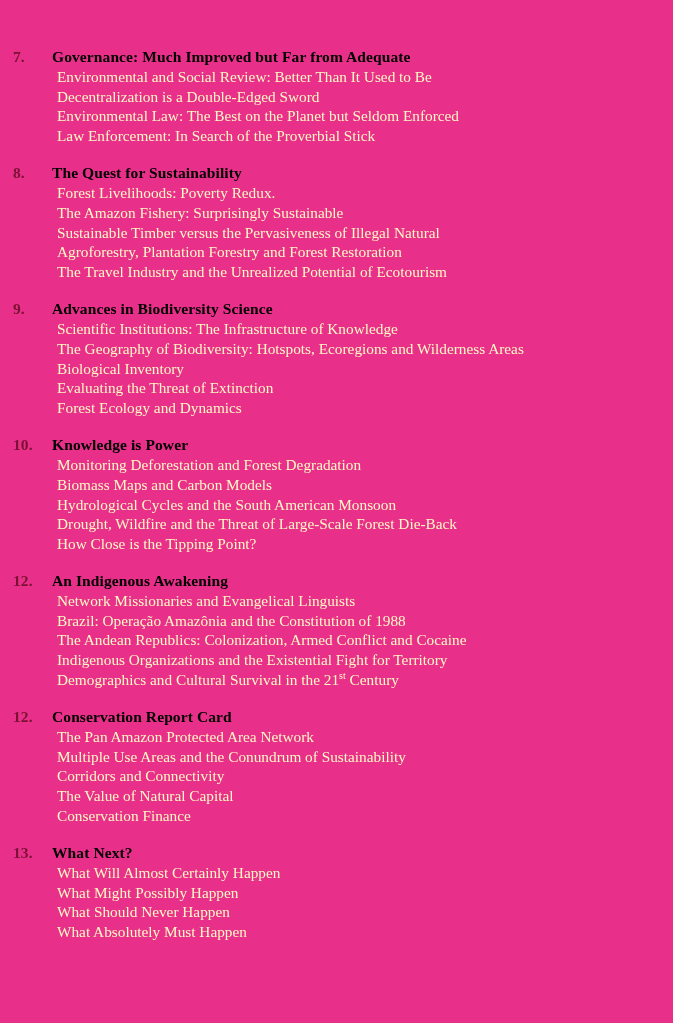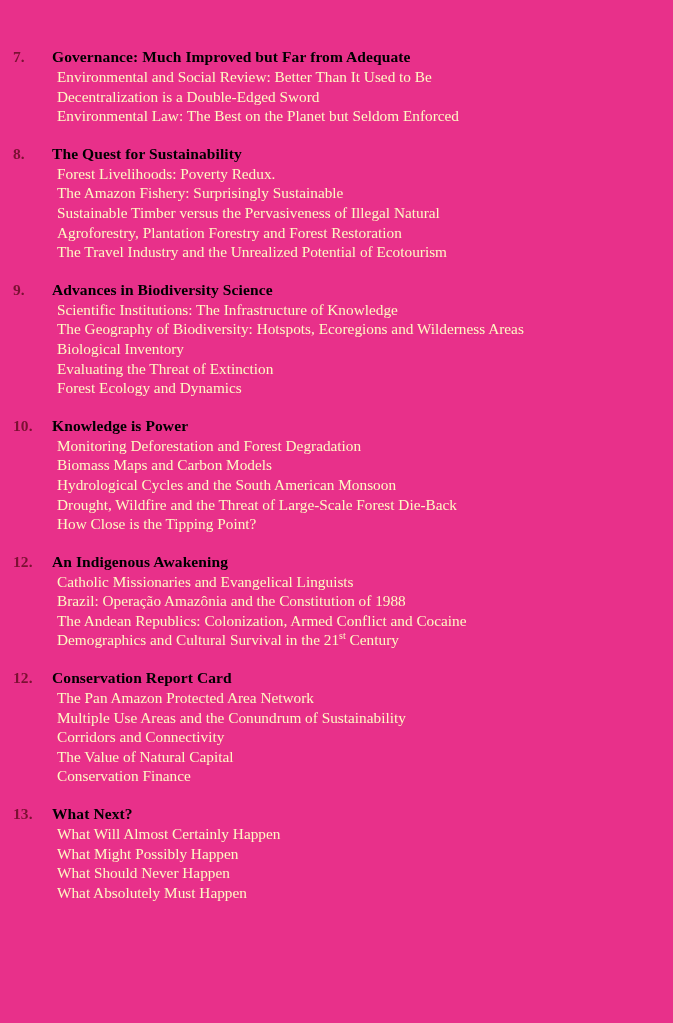--- a/index.html
+++ b/index.html
@@ -75,20 +75,21 @@
   <div class="toc" id="toc">
       <div class="chapter">
         <div class="chapter-head">
           <span class="chapter-num">7.</span>
           <span class="chapter-title">Governance: Much Improved but Far from Adequate</span>
         </div>
         <ul class="sections">
           <li class="section">Environmental and Social Review: Better Than It Used to Be</li>
           <li class="section">Decentralization is a Double-Edged Sword</li>
           <li class="section">Environmental Law: The Best on the Planet but Seldom Enforced</li>
+          <li class="section">Law Enforcement: In Search of the Proverbial Stick</li>
         </ul>
       </div>
       <div class="chapter">
         <div class="chapter-head">
           <span class="chapter-num">8.</span>
           <span class="chapter-title">The Quest for Sustainability</span>
         </div>
         <ul class="sections">
           <li class="section">Forest Livelihoods: Poverty Redux.</li>
           <li class="section">The Amazon Fishery: Surprisingly Sustainable</li>
@@ -122,23 +123,24 @@
           <li class="section">Drought, Wildfire and the Threat of Large-Scale Forest Die-Back</li>
           <li class="section">How Close is the Tipping Point?</li>
         </ul>
       </div>
       <div class="chapter">
         <div class="chapter-head">
           <span class="chapter-num">12.</span>
           <span class="chapter-title">An Indigenous Awakening</span>
         </div>
         <ul class="sections">
-          <li class="section">Catholic Missionaries and Evangelical Linguists</li>
+          <li class="section">Network Missionaries and Evangelical Linguists</li>
           <li class="section">Brazil: Operação Amazônia and the Constitution of 1988</li>
           <li class="section">The Andean Republics: Colonization, Armed Conflict and Cocaine</li>
+          <li class="section">Indigenous Organizations and the Existential Fight for Territory</li>
           <li class="section">Demographics and Cultural Survival in the 21<sup>st</sup> Century</li>
         </ul>
       </div>
       <div class="chapter">
         <div class="chapter-head">
           <span class="chapter-num">12.</span>
           <span class="chapter-title">Conservation Report Card</span>
         </div>
         <ul class="sections">
           <li class="section">The Pan Amazon Protected Area Network</li>

